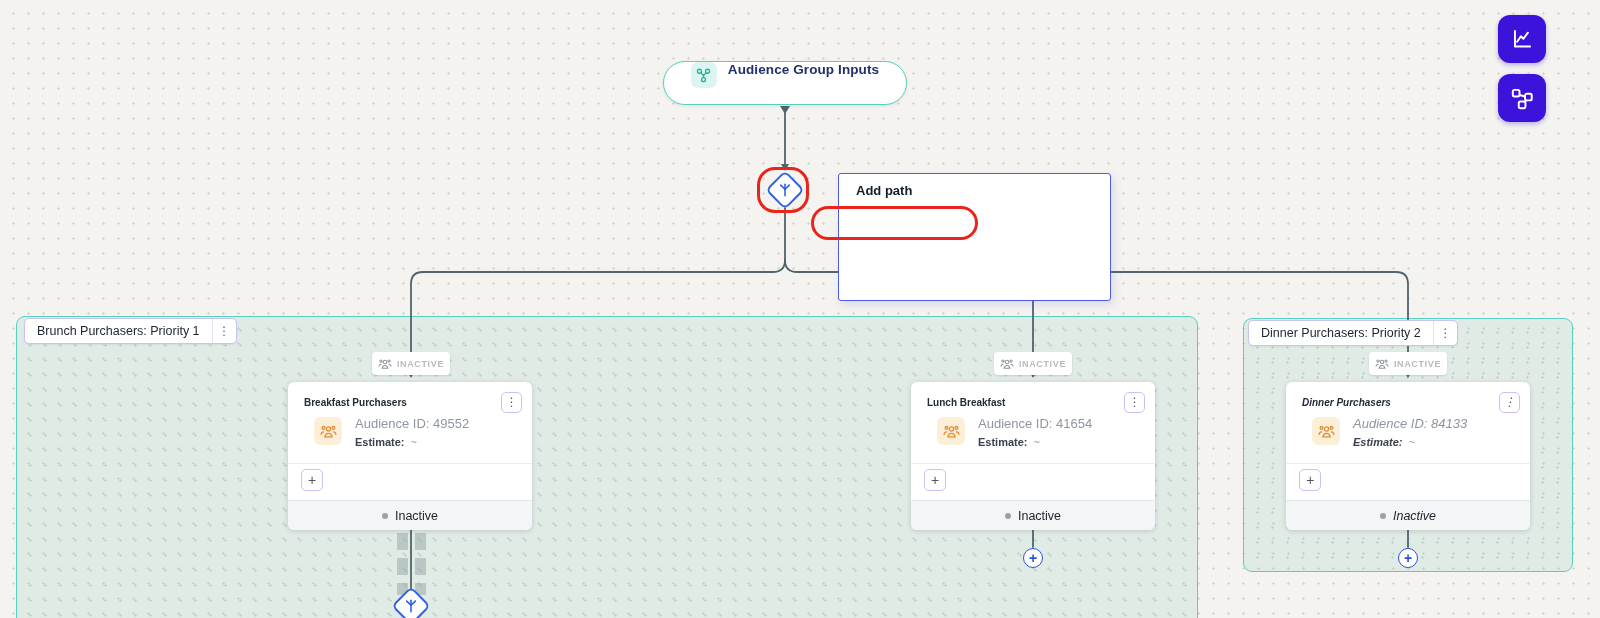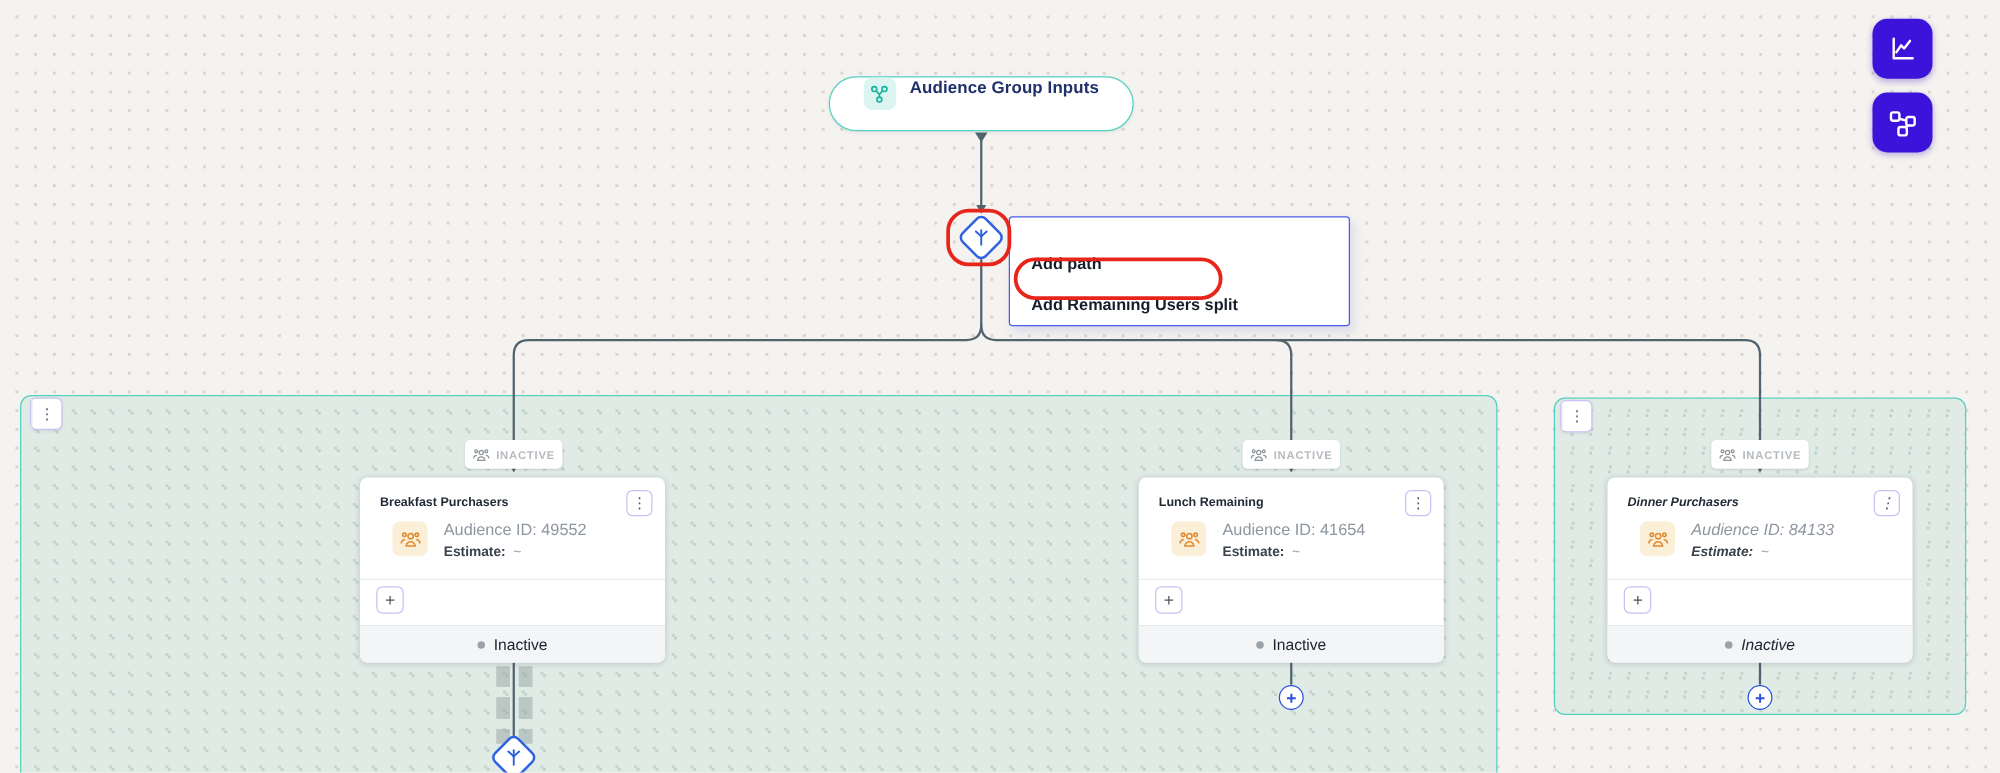--- a/index.html
+++ b/index.html
@@ -49,24 +49,24 @@
     background:#fff; border:2px solid #2f62e2; border-radius:6px;
     transform: rotate(45deg);
   }
   .diamond-ic { position:absolute; left:11px; top:11px; width:18px; height:18px; }
 
   
   .red-ring { position:absolute; z-index:6; border:3.5px solid #e8251b; border-radius:18px; pointer-events:none; }
 
   
   .menu {
-    position:absolute; left:807px; top:173px; width:273px; height:88px; z-index:5;
+    position:absolute; left:838px; top:173px; width:273px; height:128px; z-index:5;
     background:#fff; border:1.5px solid #4d5ce6; border-radius:3px;
     box-shadow: 3px 4px 8px rgba(70,80,190,.14);
-    display:flex; flex-direction:column; justify-content:flex-end;
+    display:flex; flex-direction:column; justify-content:space-between;
   }
   .menu-item { padding-left:17px; font-size:13px; font-weight:600; color:#141d29; line-height:33px; height:33px; cursor:pointer; }
 
   
   .inactive-badge {
     position:absolute; z-index:3; width:78px; height:23px;
     background:#fff; border-radius:4px; box-shadow:0 1px 2px rgba(0,0,0,.12);
     display:flex; align-items:center; justify-content:center; gap:5px;
   }
   .inactive-badge .ib-tx { font-size:9px; font-weight:bold; letter-spacing:.07em; color:#b5bbc1; }
@@ -164,29 +164,30 @@
       <path d="M10 9 L5.2 4.6"></path>
       <path d="M10 9 L14.8 4.6"></path>
       <path d="M10 9 V3.6"></path>
   </svg>
 </div>
 
 <div class="red-ring" style="left:757px; top:167px; width:52px; height:46px;"></div>
 
 <div class="menu">
   <div class="menu-item">Add path</div>
-  <div class="menu-item">Add Remaining Users split</div>
 </div>
 
 <div class="red-ring" style="left:811px; top:206px; width:167px; height:34px; border-width:3px; border-radius:17px;"></div>
 
 <div class="group-label" style="left:24px; top:318px;">
+  <span class="gl-text">Brunch Purchasers: Priority 1</span>
   <span class="gl-kebab">⋮</span>
 </div>
 <div class="group-label" style="left:1248px; top:320px;">
+  <span class="gl-text">Dinner Purchasers: Priority 2</span>
   <span class="gl-kebab">⋮</span>
 </div>
 
 <div class="inactive-badge" style="left:372px; top:352px;">
   <svg width="14" height="12" viewBox="0 0 16 14" fill="none" stroke="#8d959c" stroke-width="1.2" stroke-linecap="round">
     <circle cx="8" cy="4.6" r="2"></circle>
       <path d="M4.6 12c.4-2 1.8-3.2 3.4-3.2s3 1.2 3.4 3.2z"></path>
     <circle cx="3.3" cy="3.6" r="1.3"></circle>
       <path d="M1 9.6 C1.3 8.1 2.2 7.3 3.4 7.3"></path>
     <circle cx="12.7" cy="3.6" r="1.3"></circle>
@@ -241,21 +242,21 @@
   <div class="c-divider"></div>
   <span class="icon-btn c-add">+</span>
   <div class="c-foot">
     <span class="c-dot"></span>
     <span class="c-status">Inactive</span>
   </div>
 </div>
 
 <div class="card" style="left:911px;">
   <div class="c-head">
-    <span class="c-title">Lunch Remaining</span>
+    <span class="c-title">Lunch Breakfast</span>
     <span class="icon-btn">⋮</span>
   </div>
   <div class="c-info">
     <span class="c-avatar">
       <svg width="17" height="15" viewBox="0 0 16 14" fill="none" stroke="#df8c33" stroke-width="1.2" stroke-linecap="round">
         <circle cx="8" cy="4.6" r="2"></circle>
           <path d="M4.6 12c.4-2 1.8-3.2 3.4-3.2s3 1.2 3.4 3.2z"></path>
         <circle cx="3.3" cy="3.6" r="1.3"></circle>
           <path d="M1 9.6 C1.3 8.1 2.2 7.3 3.4 7.3"></path>
         <circle cx="12.7" cy="3.6" r="1.3"></circle>

